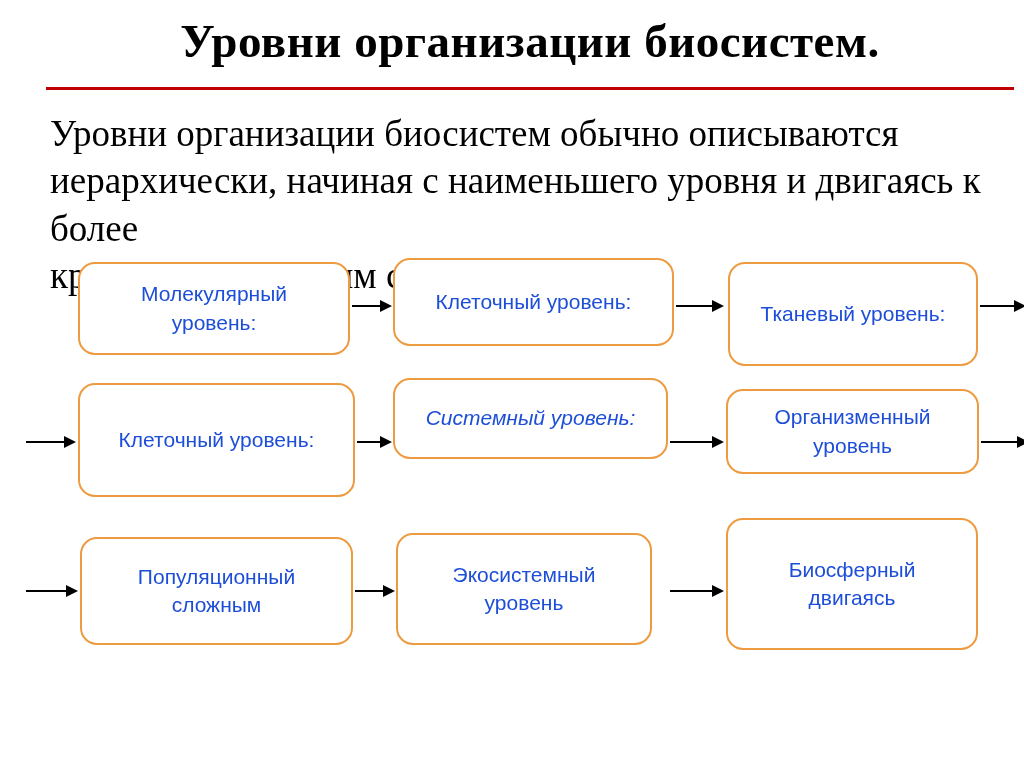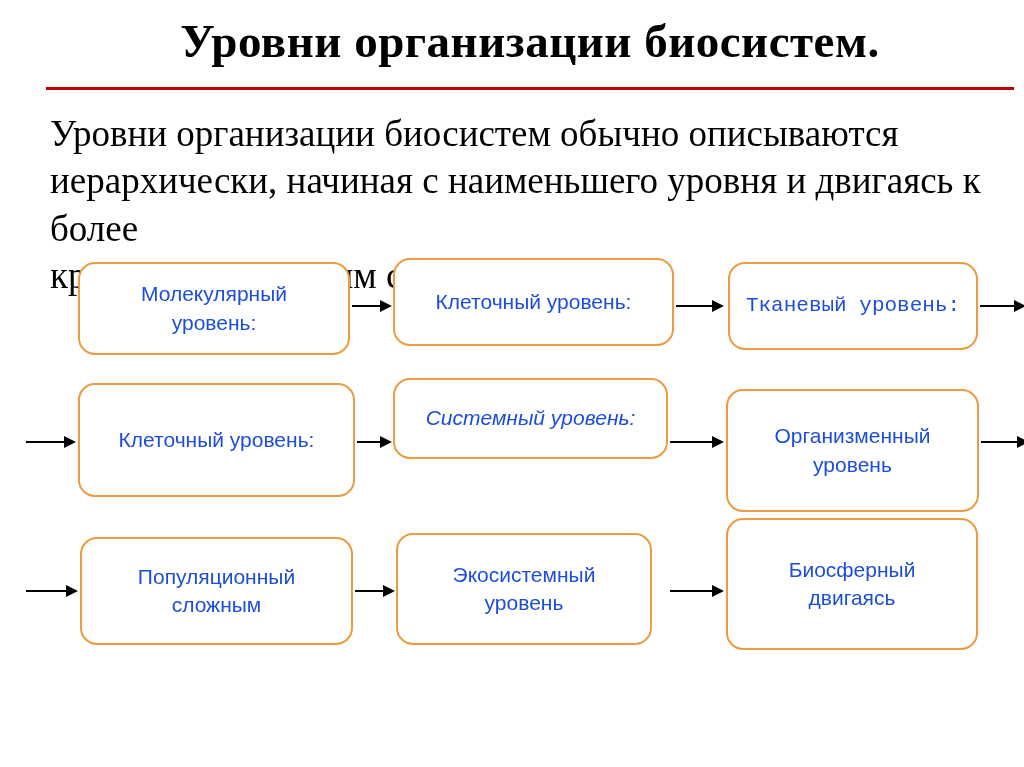--- a/index.html
+++ b/index.html
@@ -72,25 +72,25 @@
   <div class="title">Уровни организации биосистем.</div>
   <div class="rule"></div>
 
   <div class="intro">Уровни организации биосистем обычно описываются
 иерархически, начиная с наименьшего уровня и двигаясь к более
 крупным и сложным структурам.</div>
 
   <div class="box" style="left:60px;top:262px;width:272px;height:93px;">Молекулярный
 уровень:</div>
   <div class="box" style="left:375px;top:258px;width:281px;height:88px;">Клеточный уровень:</div>
-  <div class="box" style="left:710px;top:262px;width:250px;height:88px;font-family:Liberation Mono, monospace;">Тканевый уровень:</div>
+  <div class="box" style="left:710px;top:262px;width:250px;height:104px;">Тканевый уровень:</div>
 
   <div class="box" style="left:60px;top:383px;width:277px;height:114px;">Клеточный уровень:</div>
   <div class="box" style="left:375px;top:378px;width:275px;height:81px;font-style:italic;">Системный уровень:</div>
-  <div class="box" style="left:708px;top:389px;width:253px;height:123px;">Организменный
+  <div class="box" style="left:708px;top:389px;width:253px;height:85px;">Организменный
 уровень</div>
 
   <div class="box" style="left:62px;top:537px;width:273px;height:108px;">Популяционный
 сложным</div>
   <div class="box" style="left:378px;top:533px;width:256px;height:112px;">Экосистемный
 уровень</div>
   <div class="box" style="left:708px;top:518px;width:252px;height:132px;">Биосферный
 двигаясь</div>
 
   <div class="arrow" style="left:334px;top:299px;width:40px;">

